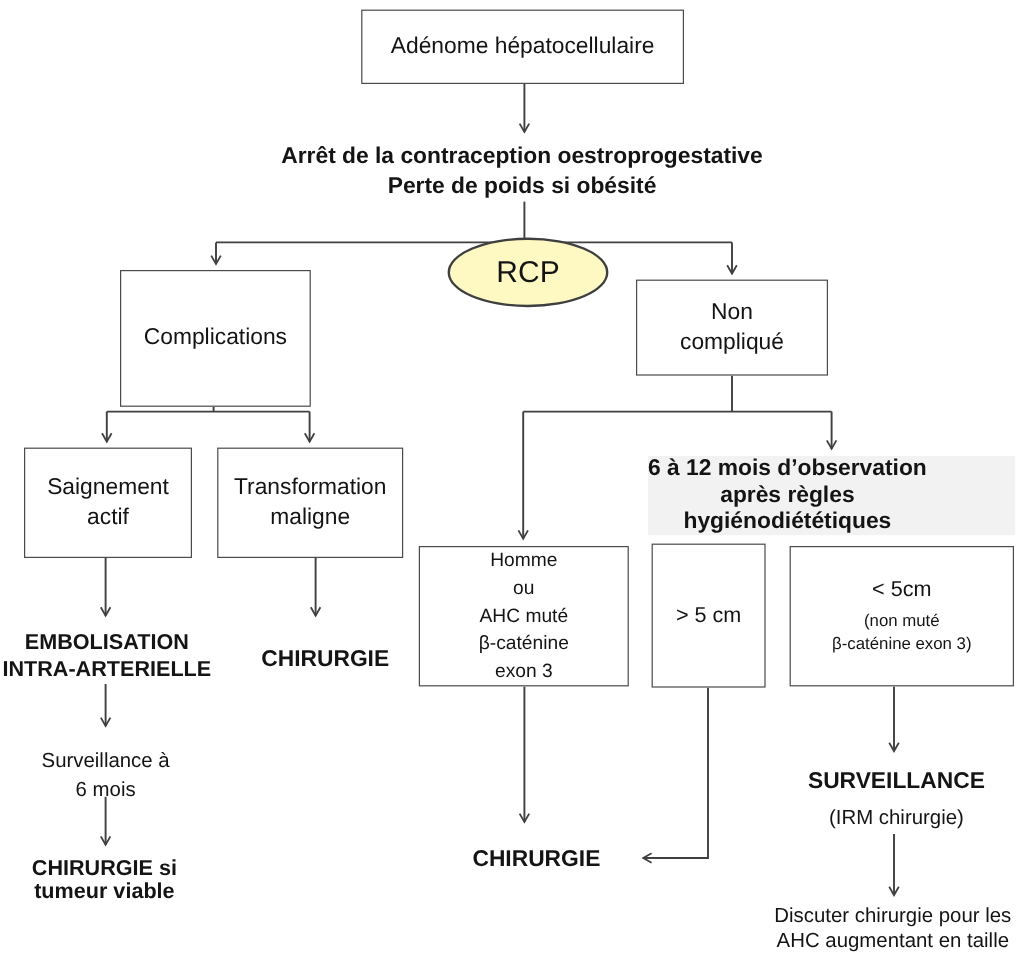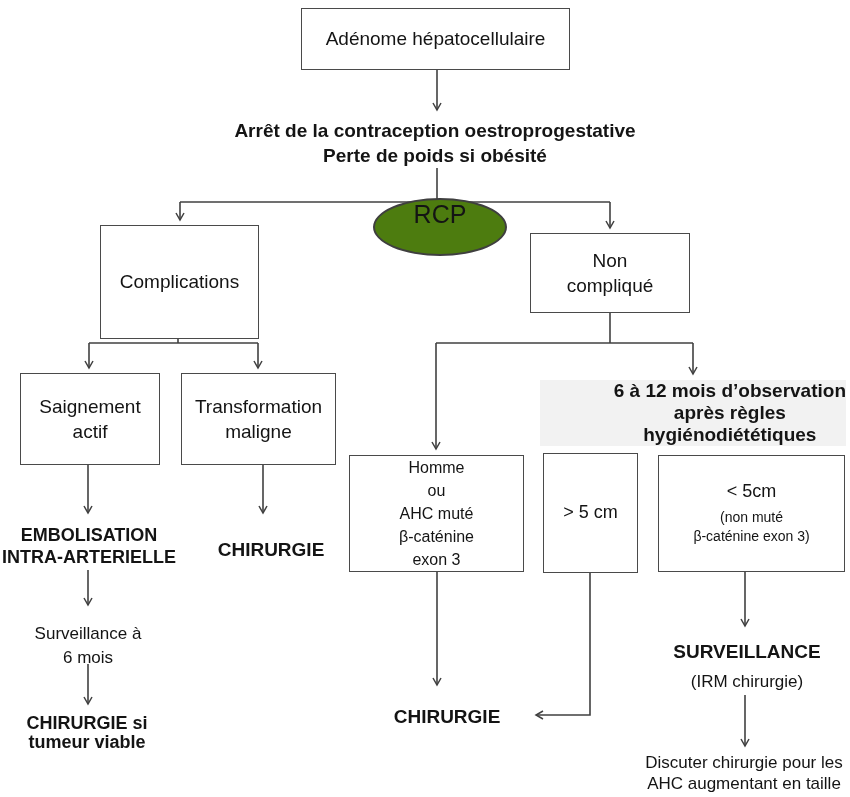--- a/index.html
+++ b/index.html
@@ -26,36 +26,36 @@
     z-index:2;
     font-size:19px;
     line-height:1.32;
   }
   .banner{
     position:absolute;
     box-sizing:border-box;
     background:#f2f2f2;
     display:flex;
     align-items:center;
-    justify-content:flex-end;
+    justify-content:flex-start;
     text-align:center;
     white-space:pre-line;
     z-index:2;
     font-weight:bold;
     font-size:19px;
     line-height:22px;
   }
   .ellipse{
     position:absolute;
     box-sizing:border-box;
     border:2px solid #3f3f3f;
     border-radius:50%;
-    background:#4d7c0f;
+    background:#fef9c3;
     display:flex;
-    align-items:flex-start;
+    align-items:center;
     justify-content:center;
     z-index:3;
     font-size:25px;
   }
   .label{
     position:absolute;
     transform:translateX(-50%);
     text-align:center;
     white-space:pre-line;
     z-index:2;

